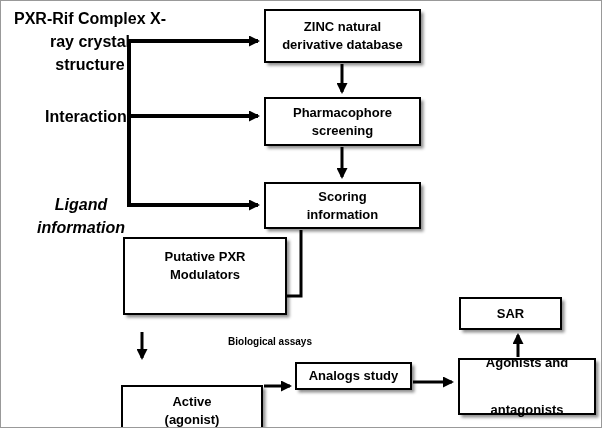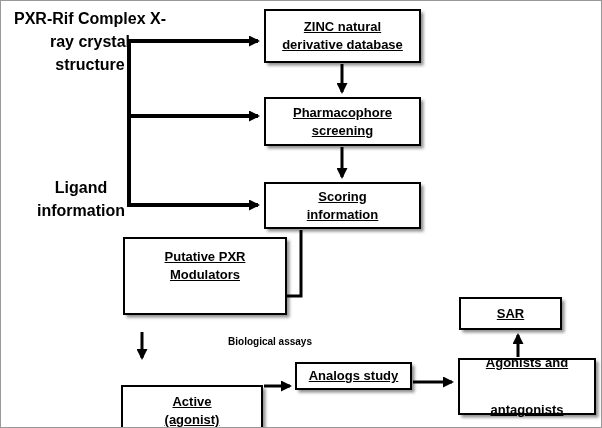--- a/index.html
+++ b/index.html
@@ -21,36 +21,35 @@
     border: 2px solid #000000;
     box-shadow: 2.5px 2.5px 3px rgba(0,0,0,0.45);
     display: flex;
     flex-direction: column;
     align-items: center;
     justify-content: center;
     text-align: center;
     font-weight: bold;
     font-size: 13px;
     line-height: 1.35;
-    text-decoration: underline;
   }
   .box span { display: block; }
   .flabel {
     position: absolute;
     font-weight: bold;
     font-size: 16px;
     line-height: 1.45;
     text-align: center;
   }
   .flabel span { display: block; }
 
   
   .pos-pxr        { left: 4px;   top: 6px;   width: 170px; }
   .pos-interaction{ left: 38px;  top: 104px; width: 94px;  }
-  .pos-ligand     { left: 22px;  top: 175px; width: 116px; }
+  .pos-ligand     { left: 22px;  top: 192px; width: 116px; font-style: italic; }
   .pos-bio        { left: 161px; top: 334px; width: 150px; font-size: 10px; text-align: right; }
 
   .pos-zinc      { left: 263px; top: 8px;   width: 157px; height: 54px; }
   .pos-pharma    { left: 263px; top: 96px;  width: 157px; height: 49px; }
   .pos-scoring   { left: 263px; top: 181px; width: 157px; height: 47px; }
   .pos-putative  { left: 122px; top: 236px; width: 164px; height: 78px; justify-content: flex-start; padding-top: 9px; }
   .pos-active    { left: 120px; top: 384px; width: 142px; height: 52px; }
   .pos-analogs   { left: 294px; top: 361px; width: 117px; height: 28px; }
   .pos-agonists  { left: 457px; top: 357px; width: 138px; height: 57px; gap: 29px; }
   .pos-sar       { left: 458px; top: 296px; width: 103px; height: 33px; }
@@ -80,20 +79,23 @@
     <line x1="412" y1="381" x2="451" y2="381" stroke="#000" stroke-width="3" marker-end="url(#ah)"></line>
     <line x1="517" y1="356" x2="517" y2="334" stroke="#000" stroke-width="3" marker-end="url(#ah)"></line>
   </svg>
 
   <div class="flabel pos-pxr">
     <span>PXR-Rif Complex X-</span>
     <span>ray crystal</span>
     <span>structure</span>
   </div>
 
+  <div class="flabel pos-interaction">
+    <span>Interaction</span>
+  </div>
 
   <div class="flabel pos-ligand">
     <span>Ligand</span>
     <span>information</span>
   </div>
 
   <div class="flabel pos-bio">
     <span>Biological assays</span>
   </div>
 

